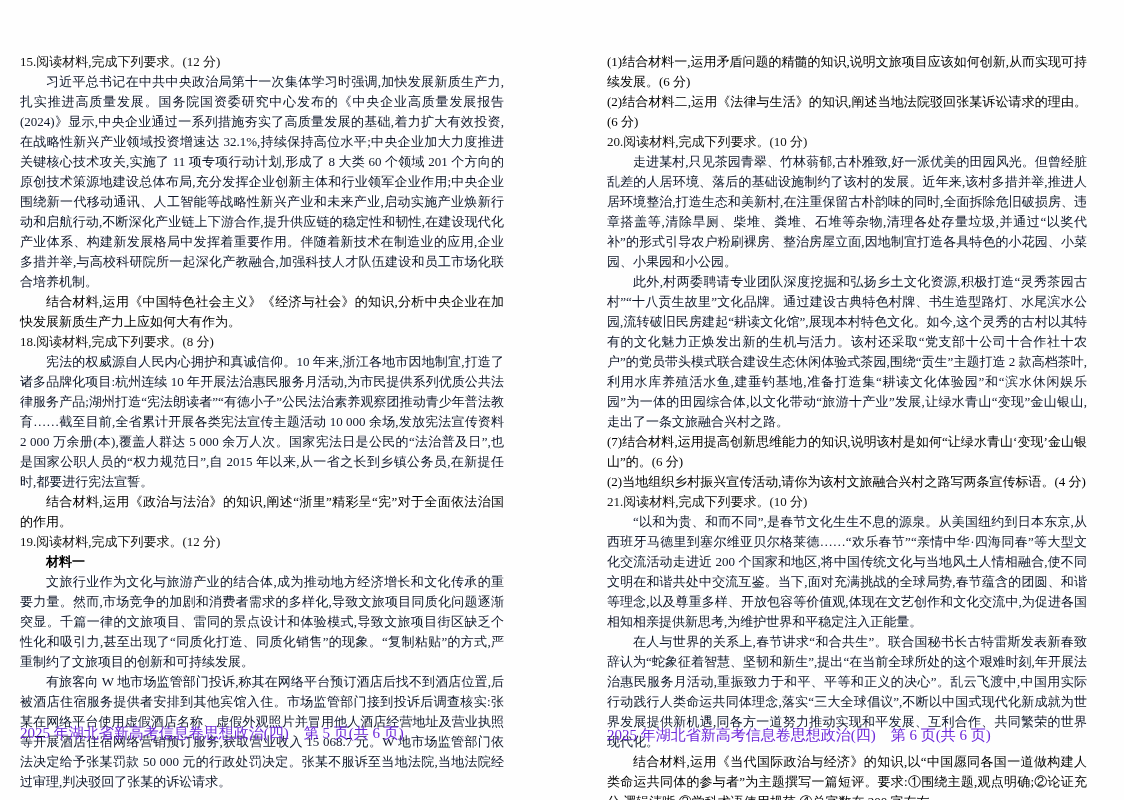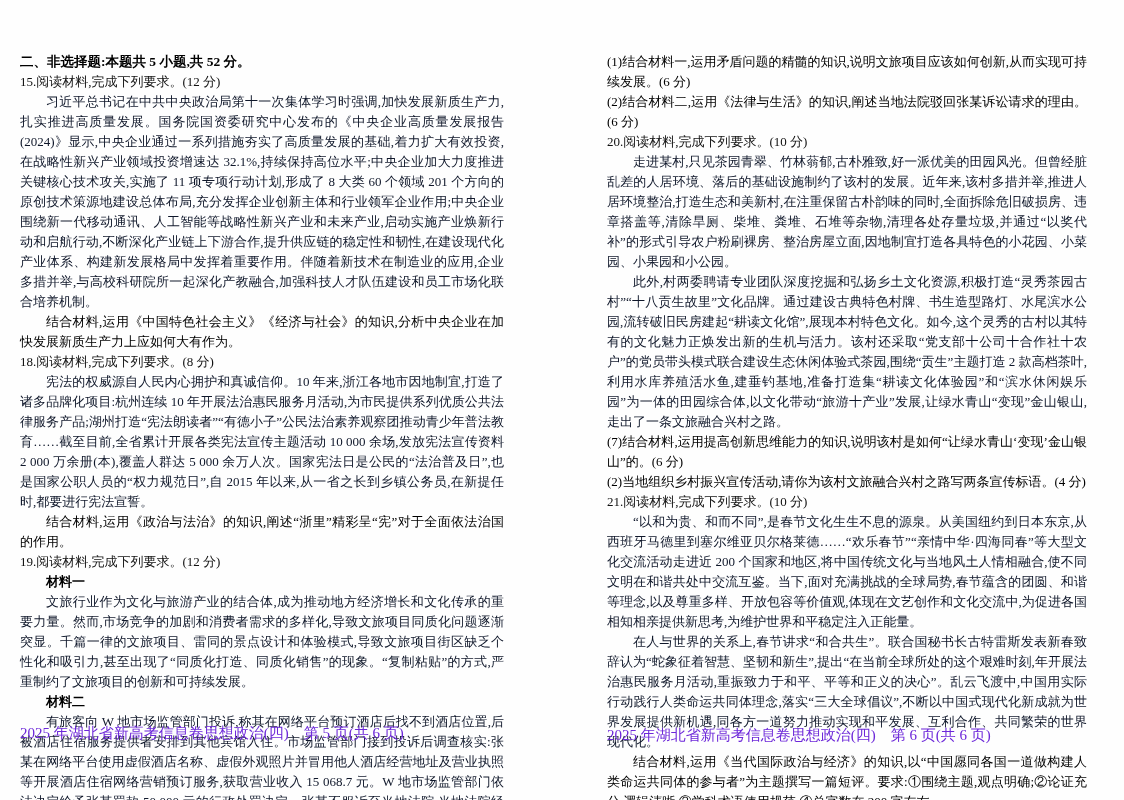--- a/index.html
+++ b/index.html
@@ -49,34 +49,32 @@
   }
   #footer-left  { top: 724px; left: 20px;  width: 484px; }
   #footer-right { top: 726px; left: 607px; width: 480px; }
 </style>
 </head>
 <body>
 
 <div id="canvas">
 
   <div class="page" id="page-left">
-    <p class="sec-title">二、非选择题:本题共 5 小题,共 52 分。</p>
 
     <p class="q-head">15.阅读材料,完成下列要求。(12 分)</p>
     <p class="para">习近平总书记在中共中央政治局第十一次集体学习时强调,加快发展新质生产力,扎实推进高质量发展。国务院国资委研究中心发布的《中央企业高质量发展报告(2024)》显示,中央企业通过一系列措施夯实了高质量发展的基础,着力扩大有效投资,在战略性新兴产业领域投资增速达 32.1%,持续保持高位水平;中央企业加大力度推进关键核心技术攻关,实施了 11 项专项行动计划,形成了 8 大类 60 个领域 201 个方向的原创技术策源地建设总体布局,充分发挥企业创新主体和行业领军企业作用;中央企业围绕新一代移动通讯、人工智能等战略性新兴产业和未来产业,启动实施产业焕新行动和启航行动,不断深化产业链上下游合作,提升供应链的稳定性和韧性,在建设现代化产业体系、构建新发展格局中发挥着重要作用。伴随着新技术在制造业的应用,企业多措并举,与高校科研院所一起深化产教融合,加强科技人才队伍建设和员工市场化联合培养机制。</p>
     <p class="prompt">结合材料,运用《中国特色社会主义》《经济与社会》的知识,分析中央企业在加快发展新质生产力上应如何大有作为。</p>
 
     <p class="q-head">18.阅读材料,完成下列要求。(8 分)</p>
     <p class="para">宪法的权威源自人民内心拥护和真诚信仰。10 年来,浙江各地市因地制宜,打造了诸多品牌化项目:杭州连续 10 年开展法治惠民服务月活动,为市民提供系列优质公共法律服务产品;湖州打造“宪法朗读者”“有德小子”公民法治素养观察团推动青少年普法教育……截至目前,全省累计开展各类宪法宣传主题活动 10 000 余场,发放宪法宣传资料 2 000 万余册(本),覆盖人群达 5 000 余万人次。国家宪法日是公民的“法治普及日”,也是国家公职人员的“权力规范日”,自 2015 年以来,从一省之长到乡镇公务员,在新提任时,都要进行宪法宣誓。</p>
     <p class="prompt">结合材料,运用《政治与法治》的知识,阐述“浙里”精彩呈“宪”对于全面依法治国的作用。</p>
 
     <p class="q-head">19.阅读材料,完成下列要求。(12 分)</p>
     <p class="mat-label">材料一</p>
     <p class="para">文旅行业作为文化与旅游产业的结合体,成为推动地方经济增长和文化传承的重要力量。然而,市场竞争的加剧和消费者需求的多样化,导致文旅项目同质化问题逐渐突显。千篇一律的文旅项目、雷同的景点设计和体验模式,导致文旅项目街区缺乏个性化和吸引力,甚至出现了“同质化打造、同质化销售”的现象。“复制粘贴”的方式,严重制约了文旅项目的创新和可持续发展。</p>
-    <p class="mat-label">材料二</p>
     <p class="para">有旅客向 W 地市场监管部门投诉,称其在网络平台预订酒店后找不到酒店位置,后被酒店住宿服务提供者安排到其他宾馆入住。市场监管部门接到投诉后调查核实:张某在网络平台使用虚假酒店名称、虚假外观照片并冒用他人酒店经营地址及营业执照等开展酒店住宿网络营销预订服务,获取营业收入 15 068.7 元。W 地市场监管部门依法决定给予张某罚款 50 000 元的行政处罚决定。张某不服诉至当地法院,当地法院经过审理,判决驳回了张某的诉讼请求。</p>
   </div>
 
   <div class="page-footer" id="footer-left">2025 年湖北省新高考信息卷思想政治(四)　第 5 页(共 6 页)</div>
 
   <div class="page" id="page-right">
     <p class="subq">(1)结合材料一,运用矛盾问题的精髓的知识,说明文旅项目应该如何创新,从而实现可持续发展。(6 分)</p>
     <p class="subq">(2)结合材料二,运用《法律与生活》的知识,阐述当地法院驳回张某诉讼请求的理由。(6 分)</p>
 
     <p class="q-head">20.阅读材料,完成下列要求。(10 分)</p>

